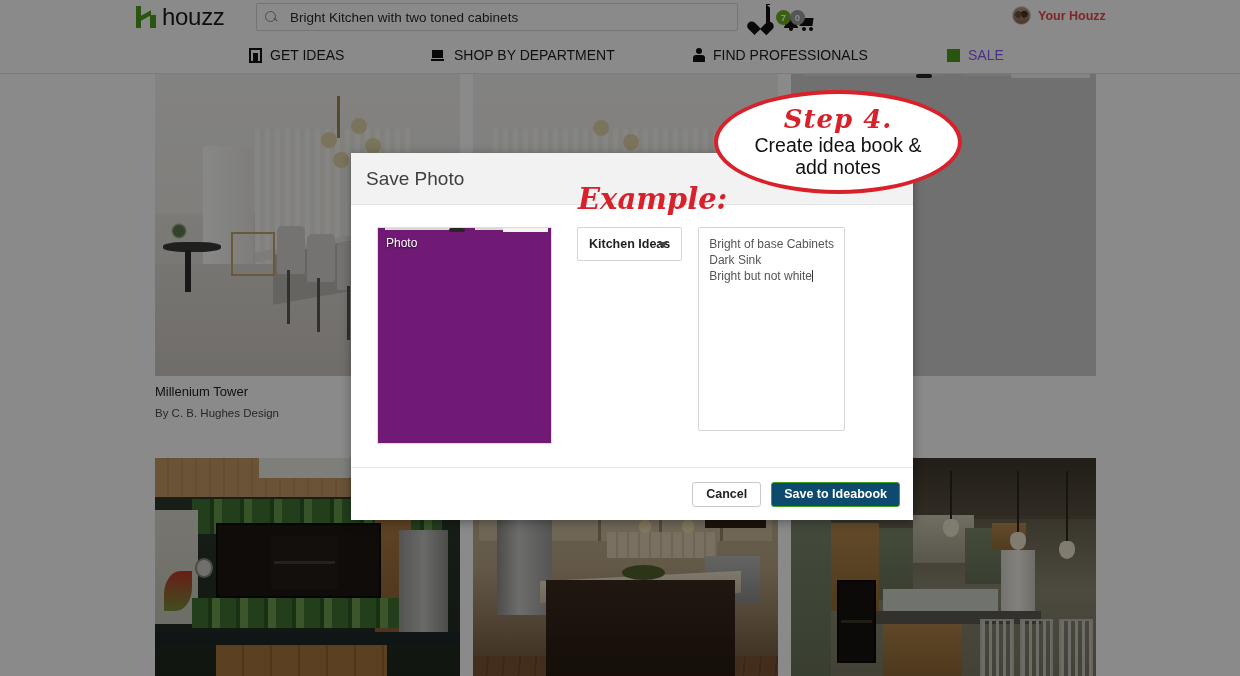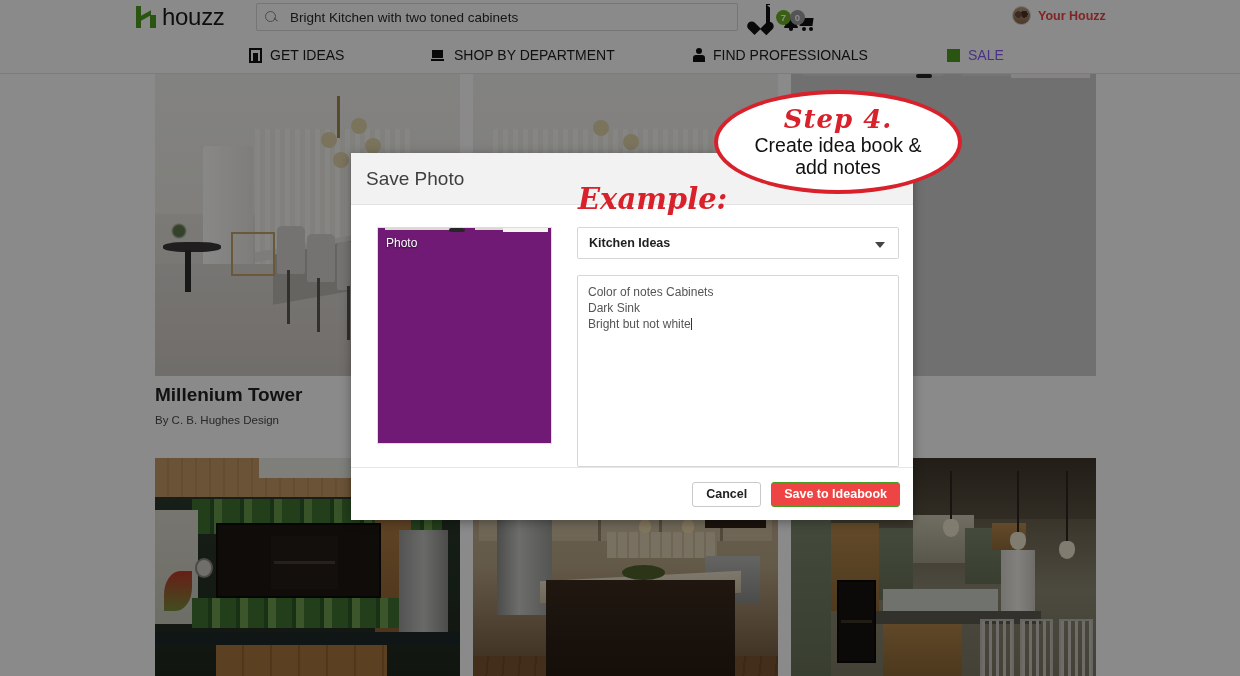--- a/index.html
+++ b/index.html
@@ -147,21 +147,21 @@
 
   
   .grid { position:absolute; top:74px; left:0; width:1240px; height:602px; background:#fff; }
   .col-side { position:absolute; top:0; width:130px; height:602px; background:#fff; }
   .col-side.l { left:0; } .col-side.r { left:1110px; width:130px; }
 
   .card { position:absolute; background:#cfcfcf; overflow:hidden; }
   .ph { position:absolute; inset:0; }
 
   .cap { position:absolute; font-family:"Liberation Sans", sans-serif; }
-  .cap .t { font-size:19px; color:#222;font-weight:bold; }
+  .cap .t { font-size:13px; color:#222; }
   .cap .s { font-size:11.5px; color:#4a4a4a; margin-top:8px; }
 
   
   
   .p1 { background:linear-gradient(180deg,#f2f1ee 0%,#eceae6 46%,#e4e1dc 47%,#d9d6d1 100%); }
   .p1 .col { position:absolute; left:48px; top:72px; width:50px; height:215px; background:linear-gradient(90deg,#fbfbfa,#e9e7e3); border-radius:4px; }
   .p1 .curtain { position:absolute; left:100px; top:55px; width:160px; height:210px; background:repeating-linear-gradient(90deg,#f6f5f2 0 5px,#eeece8 5px 10px); }
   .p1 .island { position:absolute; left:118px; top:164px; width:190px; height:50px; background:#bdb9b4; transform:skewY(-10deg); }
   .p1 .counter { position:absolute; left:100px; top:160px; width:210px; height:10px; background:#e7e5e1; transform:skewY(-10deg); }
   .p1 .faucet { position:absolute; left:235px; top:124px; width:4px; height:36px; background:#6b6b6b; }
@@ -270,21 +270,21 @@
 
   .thumb {
     width:175px; height:217px; background:#701a75; position:relative; overflow:hidden;
     border:1px solid #dedede; flex:none;
   }
   .thumb .lbl {
     position:absolute; left:8px; top:8px; z-index:5; color:#fff; font-size:12px;
     text-shadow:0 1px 2px rgba(0,0,0,.7);
   }
 
-  .fields { flex:1; display:flex; flex-direction:column; gap:16px; padding-top:0; }
+  .fields { flex:1; display:flex; flex-direction:row; gap:16px; padding-top:0; }
   .select {
     height:34px; border:1px solid #d6d6d6; border-radius:2px; background:#fff;
     display:flex; align-items:center; padding:0 11px; position:relative; cursor:pointer;
   }
   .select .val { font-size:12.5px; color:#1f1f1f; font-weight:bold; }
   .select .chev {
     position:absolute; right:13px; top:14px; width:0; height:0;
     border-left:5px solid transparent; border-right:5px solid transparent;
     border-top:6px solid #444;
   }
@@ -297,21 +297,21 @@
   .caret { display:inline-block; width:1px; height:12px; background:#333; vertical-align:-2px; }
 
   .modal-foot {
     position:absolute; left:0; bottom:0; width:100%; height:53px;
     border-top:1px solid #e6e6e6; display:flex; align-items:center;
     justify-content:flex-end; gap:10px; padding-right:13px;
   }
   .btn { height:25px; border-radius:3px; font-size:12.5px; cursor:pointer;
          font-family:"Liberation Sans", sans-serif; }
   .btn-cancel { background:#fff; border:1px solid #c9c9c9; color:#222; padding:0 13px; font-weight:bold; }
-  .btn-save { background:#ef4444; border:1px solid #45a022; color:#fff; padding:0 12px; font-weight:bold; }
+  .btn-save { background:#0c4a6e; border:1px solid #45a022; color:#fff; padding:0 12px; font-weight:bold; }
 
   
   .ann-oval {
     position:absolute; left:714px; top:90px; width:248px; height:104px;
     background:#fff; border:4px solid #d8212a; border-radius:50%;
     display:flex; flex-direction:column; align-items:center; justify-content:center;
     text-align:center; line-height:1.12;
   }
   .ann-step {
     font-family:"DejaVu Serif", serif; font-style:italic; font-weight:bold;
@@ -561,21 +561,21 @@
           <div class="stool" style="left:34%"></div>
           <div class="stool" style="left:66%"></div>
         </div>
       </div>
 
       <div class="fields">
         <div class="select">
           <span class="val">Kitchen Ideas</span>
           <span class="chev"></span>
         </div>
-        <div class="notes" placeholder="Add a note"><span>Color of notes Cabinets
+        <div class="notes" placeholder="Add a note"><span>Bright of base Cabinets
 Dark Sink
 Bright but not white</span><span class="caret"></span></div>
       </div>
     </div>
 
     <div class="modal-foot">
       <button class="btn btn-cancel">Cancel</button>
       <button class="btn btn-save">Save to Ideabook</button>
     </div>
   </div>

